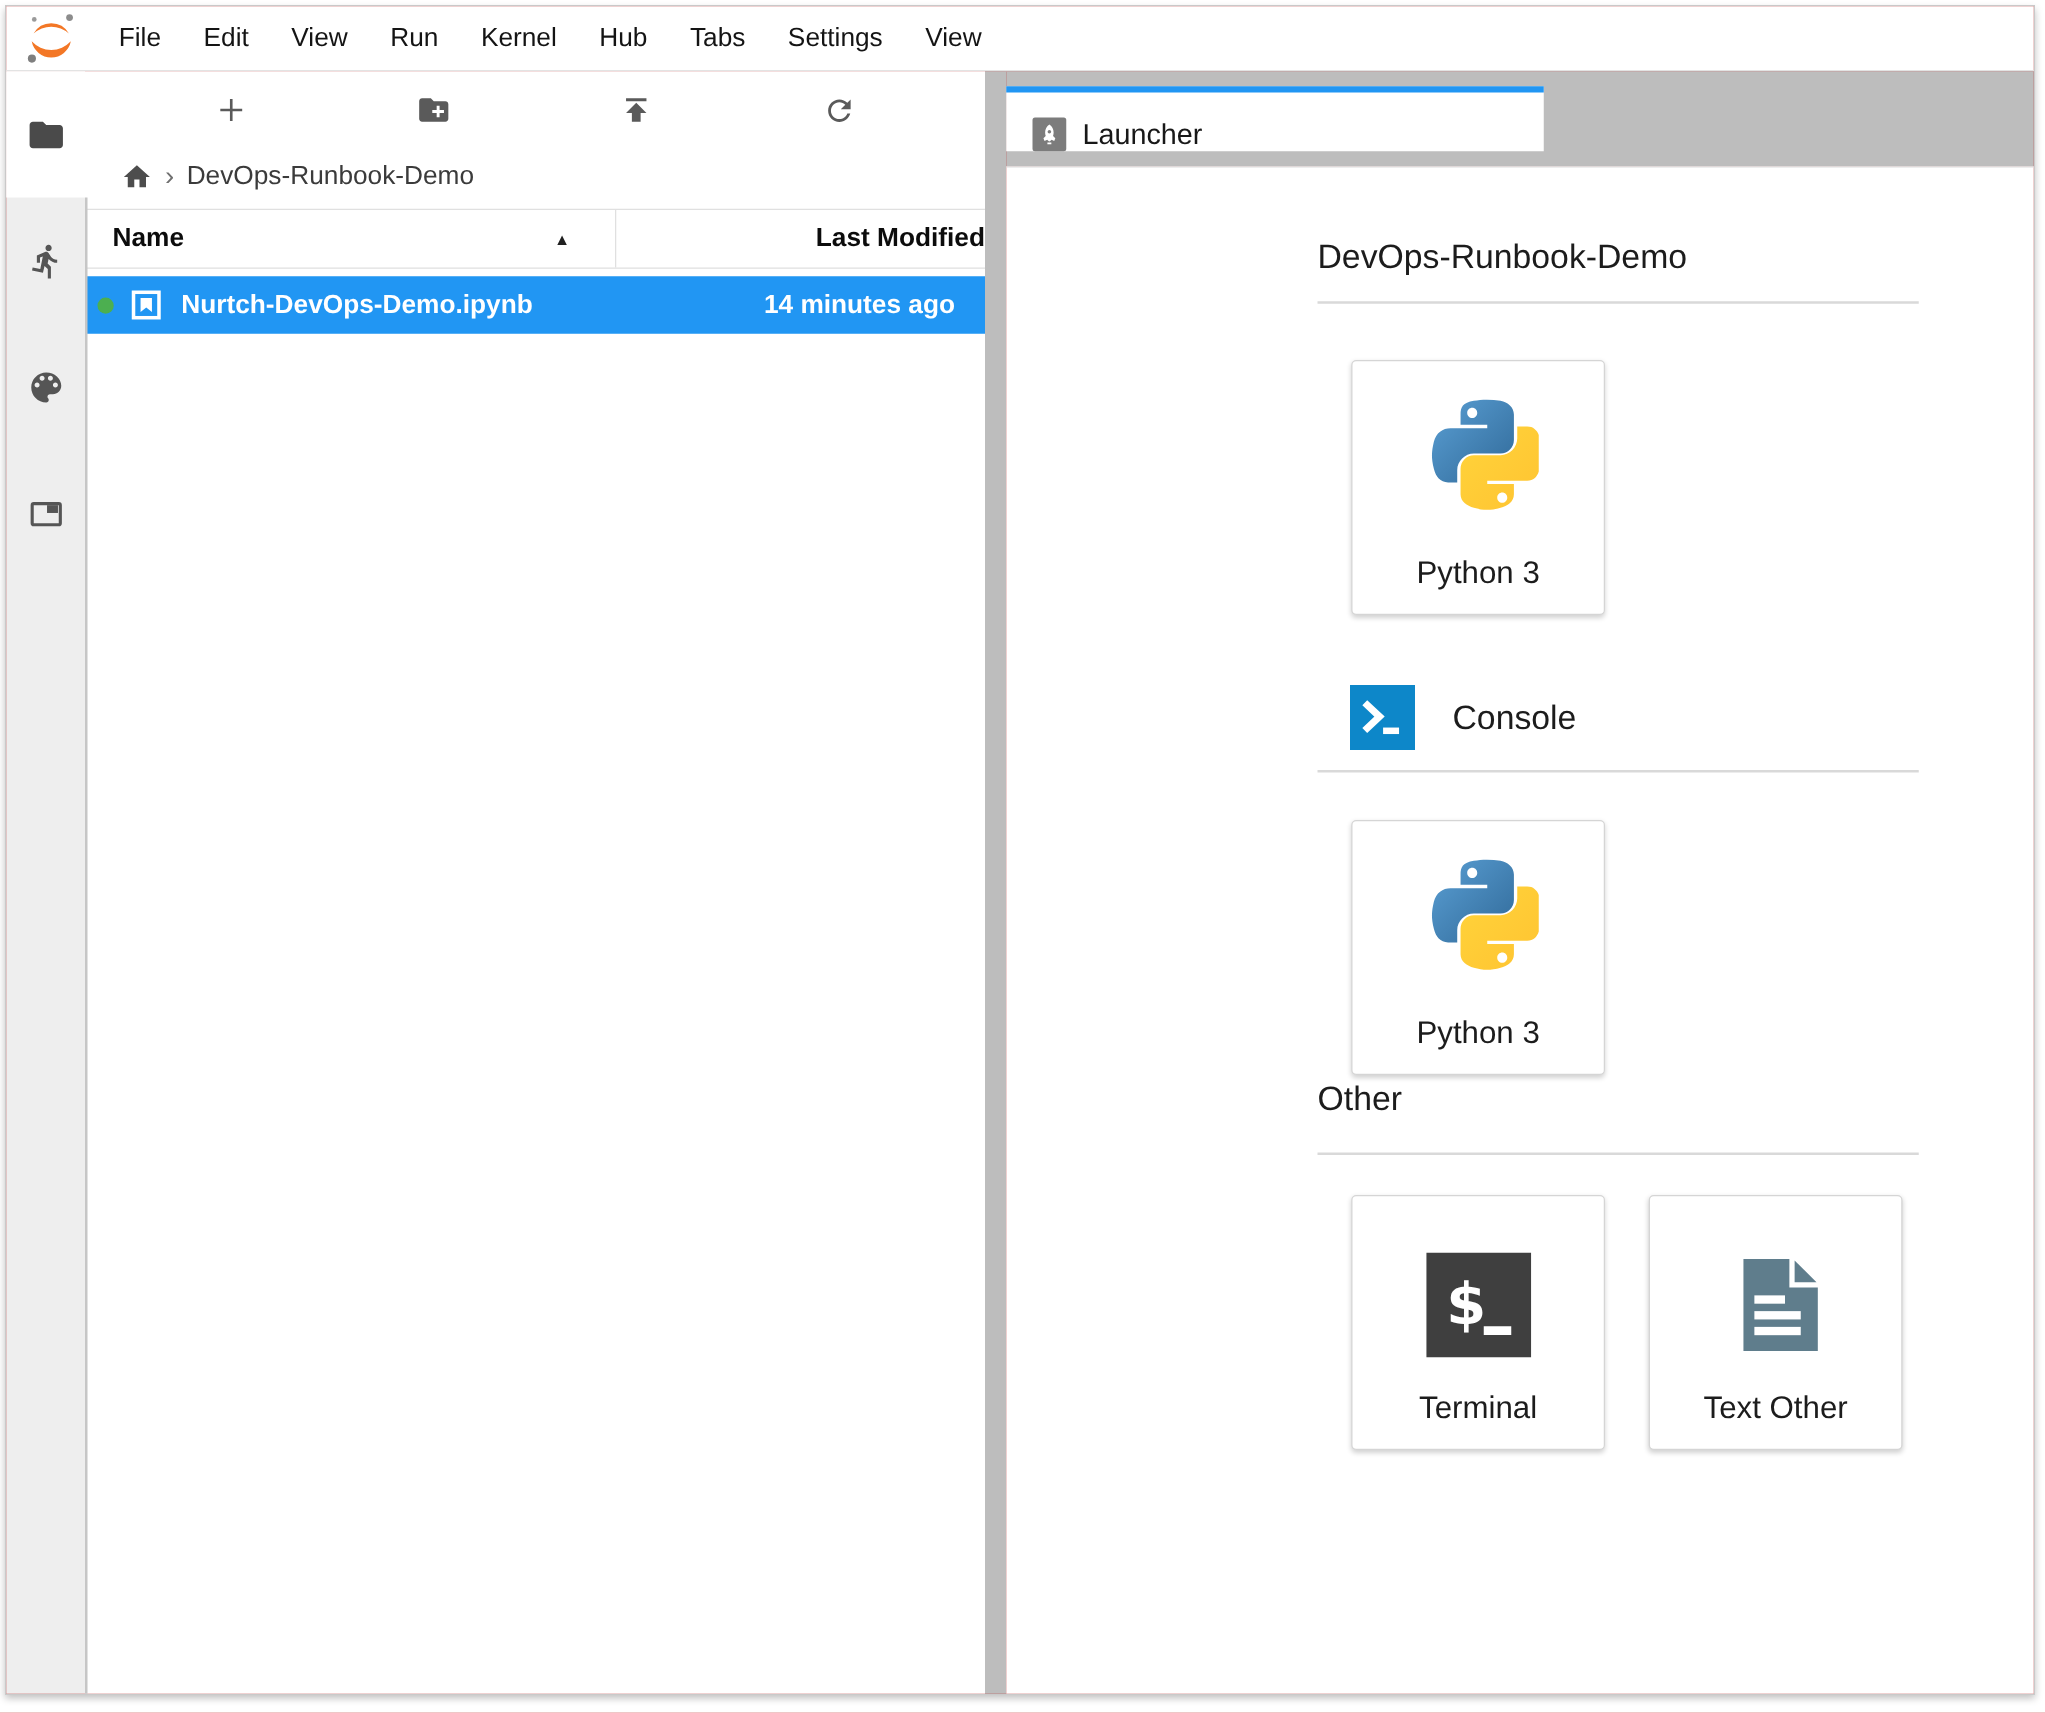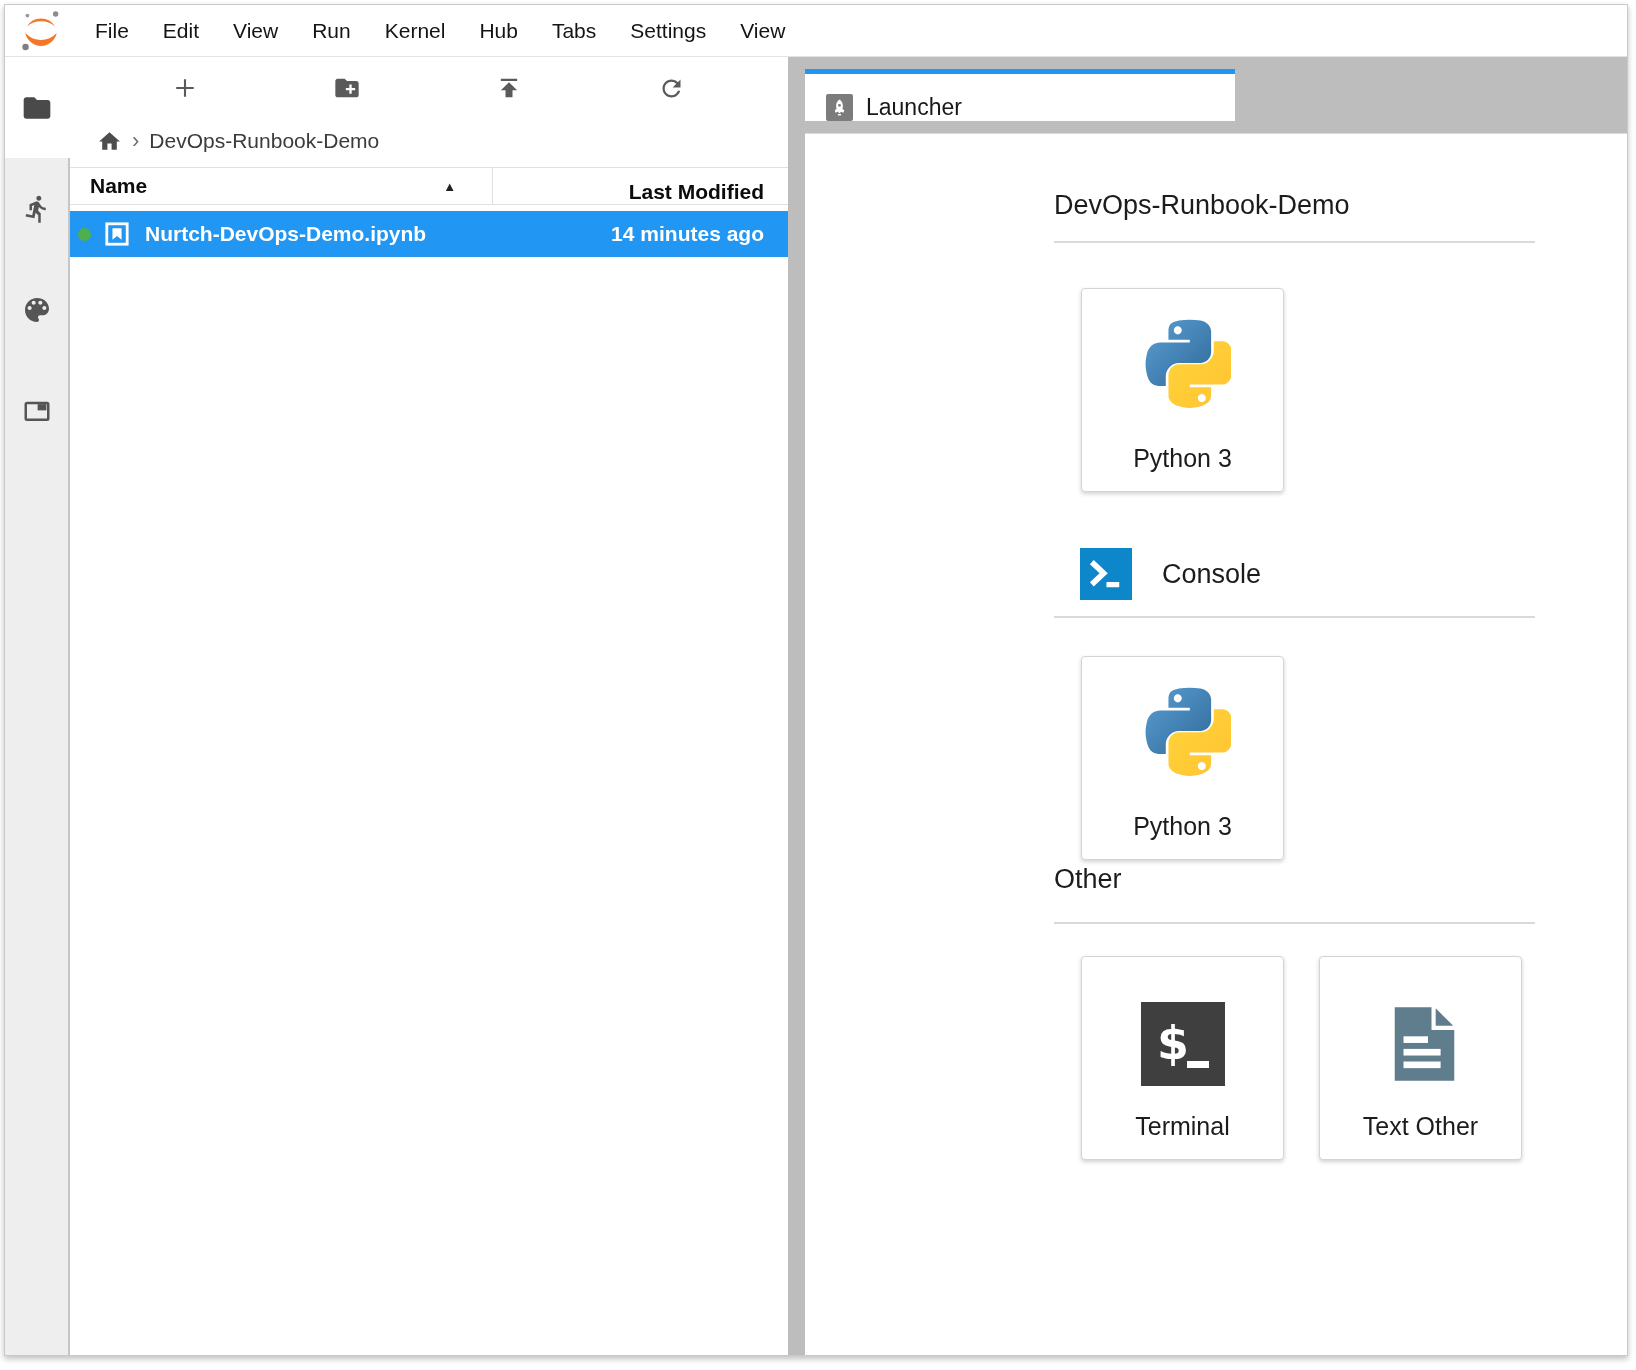--- a/index.html
+++ b/index.html
@@ -26,26 +26,26 @@
   .sidebar-divider { position: absolute; left: 63px; top: 101px; bottom: 0; width: 2px;
     background: #c6c6c6; z-index: 3; }
 
   
   .filebrowser { width: 720px; flex: 0 0 auto; background: #fff; display: flex; flex-direction: column; }
   .fb-toolbar { height: 62px; display: flex; align-items: center; padding: 0 36px; }
   .fb-tool { flex: 1; display: flex; justify-content: center; cursor: pointer; }
   .fb-breadcrumb { height: 44px; display: flex; align-items: center; padding-left: 29px;
     font-size: 21px; color: #3b3b3b; }
   .fb-breadcrumb .sep { color: #6f6f6f; margin: 0 10px; font-size: 22px; }
-  .fb-header { height: 38px; margin-top: 4px; border-top: 1px solid #e0e0e0; border-bottom: 1px solid #e0e0e0;
-    display: flex; align-items: flex-end; font-weight: bold; font-size: 21px; color: #0c0c0c; }
+  .fb-header { height: 48px; margin-top: 4px; border-top: 1px solid #e0e0e0; border-bottom: 1px solid #e0e0e0;
+    display: flex; align-items: center; font-weight: bold; font-size: 21px; color: #0c0c0c; }
   .fb-col-name { width: 425px; padding-left: 22px; display: flex; align-items: center;
     border-right: 1px solid #e0e0e0; height: 100%; cursor: pointer; }
   .fb-col-name .caret { margin-left: auto; padding-right: 36px; font-size: 13px; color: #202020; }
-  .fb-col-mod { flex: 1; text-align: right; padding-right: 24px; cursor: pointer; }
+  .fb-col-mod { flex: 1; text-align: right; cursor: pointer; }
   .fb-row { height: 46px; margin-top: 6px; background: #2196f3; color: #fff; display: flex;
     align-items: center; font-size: 21px; font-weight: 600; cursor: pointer; }
   .fb-row .dot { width: 13px; height: 13px; border-radius: 50%; background: #4caf50; margin-left: 10px; flex: 0 0 auto; }
   .fb-row .nb-ico { width: 26px; height: 26px; margin-left: 13px; flex: 0 0 auto; }
   .fb-row .fname { margin-left: 15px; flex: 1; white-space: nowrap; }
   .fb-row .fmod { padding-right: 24px; white-space: nowrap; }
 
   
   .splitter { width: 17px; flex: 0 0 auto; background: #bdbdbd; cursor: col-resize; }
 

